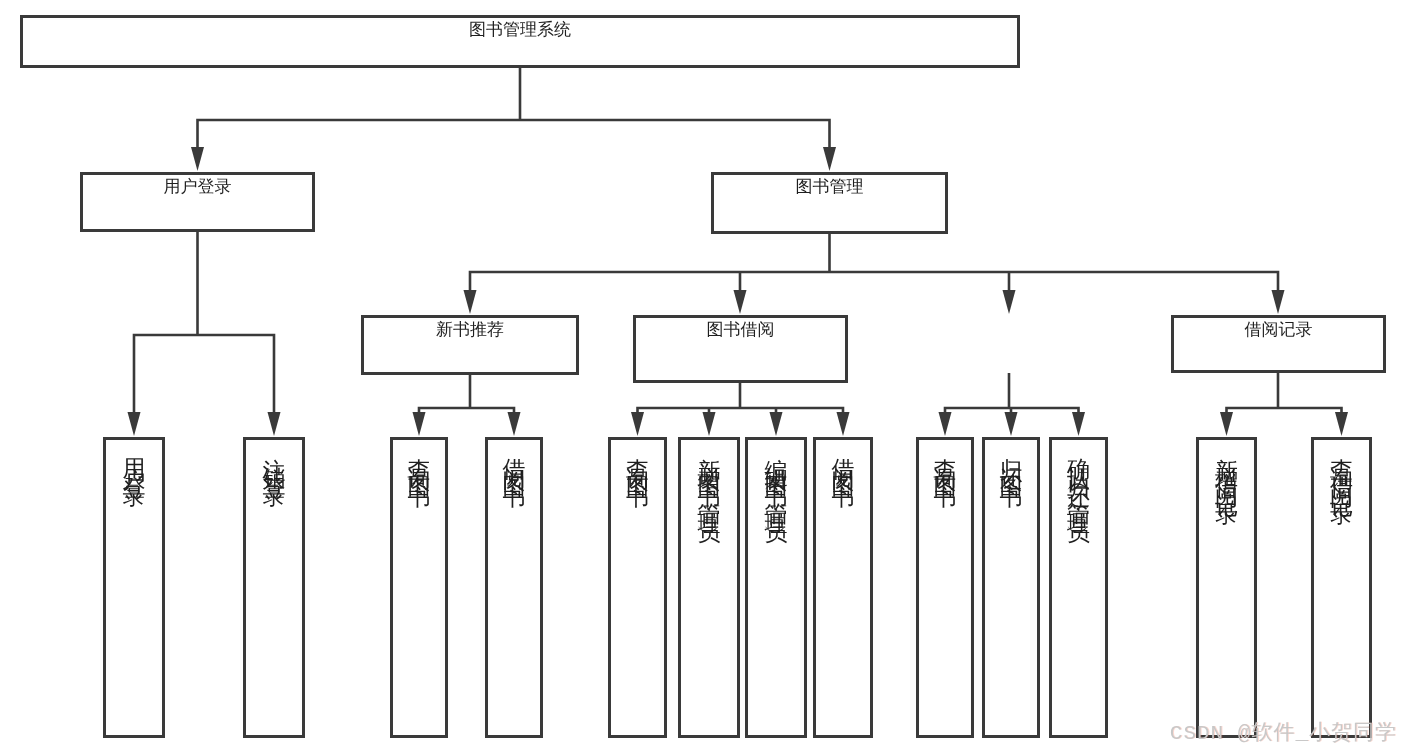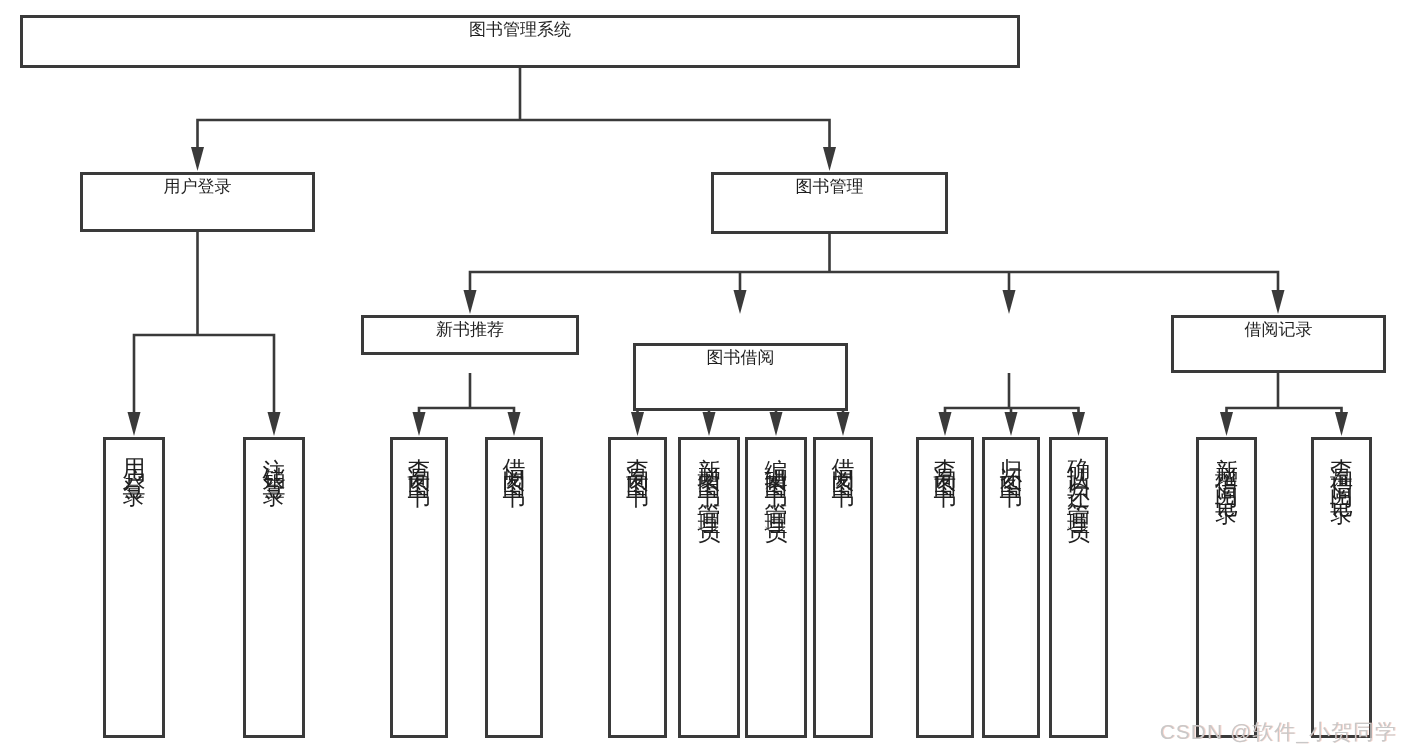--- a/index.html
+++ b/index.html
@@ -36,20 +36,21 @@
     white-space:nowrap;
   }
   .watermark{
     position:absolute;
     right:8px;bottom:1px;
     font-size:21px;
     letter-spacing:1px;
     color:var(--watermark);
     text-shadow:1px 0 0 rgba(252,85,49,0.22);
     pointer-events:none;
+    font-family:Liberation Mono, monospace;
   }
 </style>
 </head>
 <body>
 
 <div class="canvas">
 
   <svg class="connectors" width="1405" height="747" viewBox="0 0 1405 747" aria-hidden="true">
     <g stroke="currentColor" stroke-width="2.6" fill="none">
       <path d="M520 68 V120 M196.2 120 H830.8 M197.5 120 V150 M829.5 120 V150"></path>
@@ -87,24 +88,24 @@
     <span>图书管理系统</span>
   </div>
 
   <div class="box" style="left:80px;top:172px;width:235px;height:60px;">
     <span>用户登录</span>
   </div>
   <div class="box" style="left:711px;top:172px;width:237px;height:62px;">
     <span>图书管理</span>
   </div>
 
-  <div class="box" style="left:361px;top:315px;width:218px;height:40px;">
+  <div class="box" style="left:361px;top:315px;width:218px;height:60px;">
     <span>新书推荐</span>
   </div>
-  <div class="box" style="left:633px;top:315px;width:215px;height:68px;margin-top:28px;">
+  <div class="box" style="left:633px;top:315px;width:215px;height:68px;">
     <span>图书借阅</span>
   </div>
   <div class="box" style="left:1171px;top:315px;width:215px;height:58px;">
     <span>借阅记录</span>
   </div>
 
   <div class="box leaf" style="left:103px;top:437px;width:62px;height:301px;">
     <span class="vtext">用户登录</span>
   </div>
   <div class="box leaf" style="left:243px;top:437px;width:62px;height:301px;">

